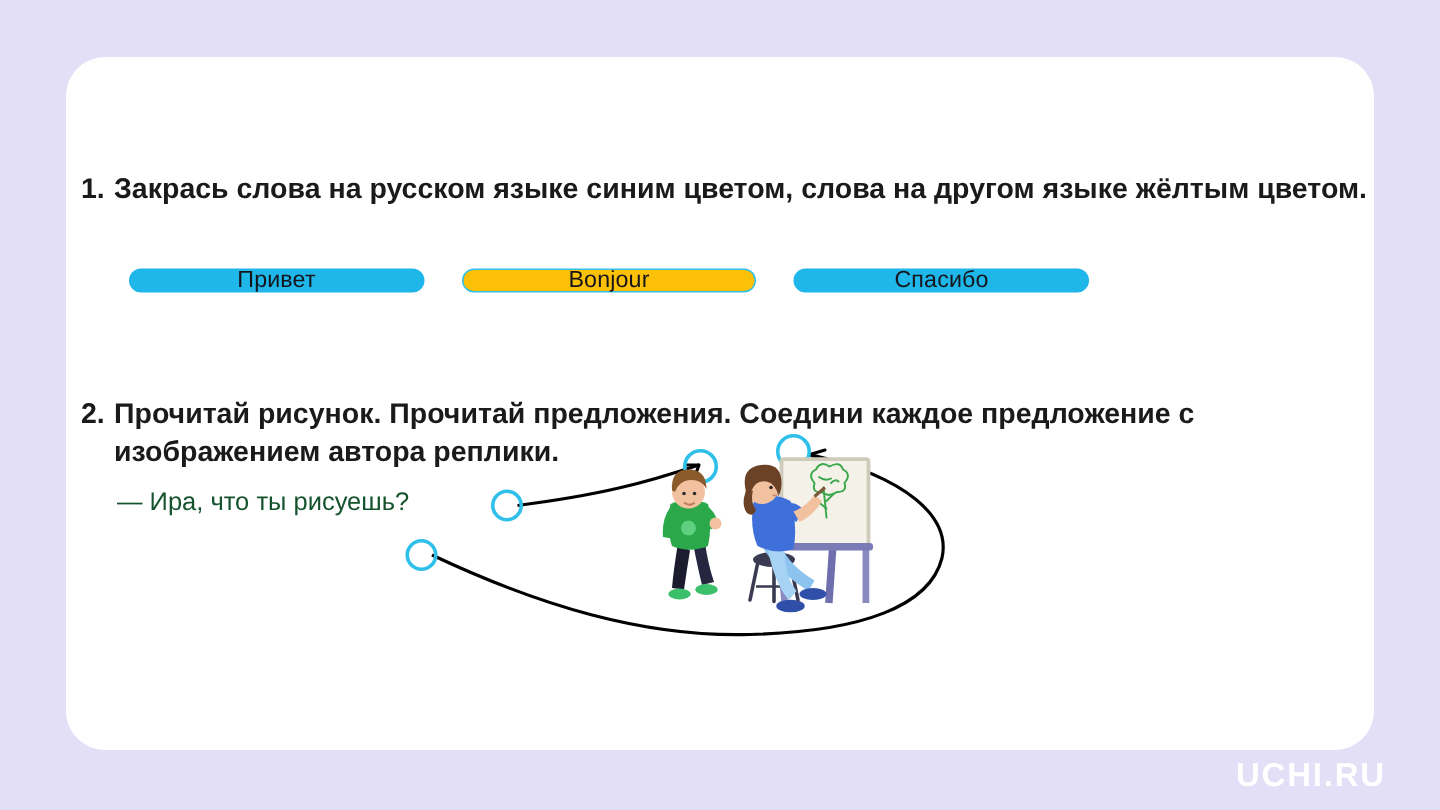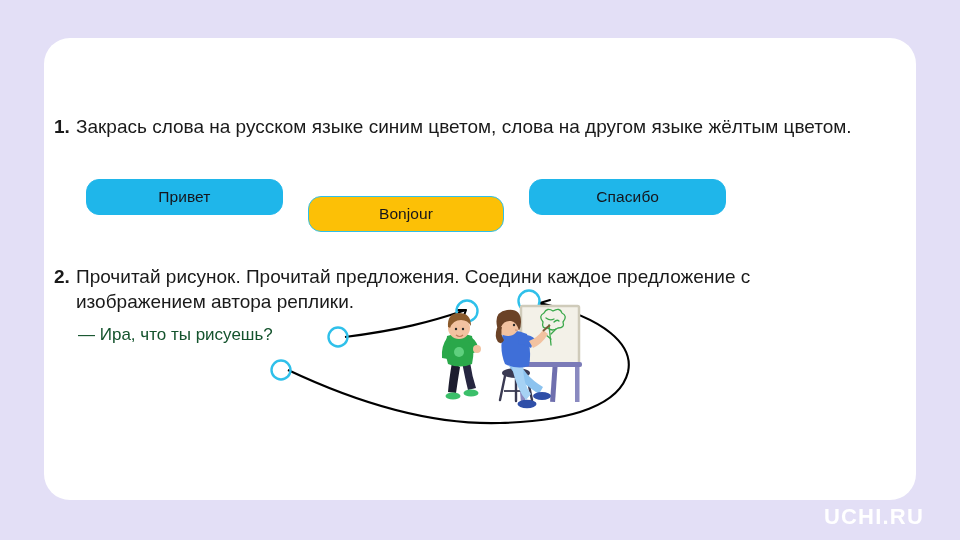--- a/index.html
+++ b/index.html
@@ -38,21 +38,21 @@
   }
   .task-num {
     font-weight: bold;
     font-size: 19px;
     color: #1a1a1a;
     line-height: 1.33;
     width: 22px;
     flex: 0 0 22px;
   }
   .task-body {
-    font-weight: normal;
+    font-weight: bold;
     font-size: 19px;
     color: #1a1a1a;
     line-height: 1.33;
   }
   #task1 {
     left: 54px;
     top: 114px;
     width: 860px;
   }
   #task2 {
@@ -68,38 +68,37 @@
     top: 179px;
     width: 640px;
   }
   .pill-row {
     display: flex;
     gap: 25px;
     margin-bottom: 8px;
   }
   .pill {
     width: 197px;
-    height: 36px;
+    height: 16px;
     border-radius: 13px;
     display: flex;
     align-items: center;
     justify-content: center;
     font-size: 15.5px;
     color: #15151c;
     box-sizing: border-box;
     letter-spacing: 0.1px;
   }
   .pill.blue {
     background: #1fb6ea;
     border: 1.5px solid #1fb6ea;
   }
   .pill.yellow {
     background: #fcc006;
     border: 1.5px solid #2fc0ea;
-    margin-top: 17px;
   }
 
   
   .dialogue {
     position: absolute;
     left: 78px;
     top: 322px;
     font-size: 17px;
     color: #14532d;
     line-height: 1.5;

